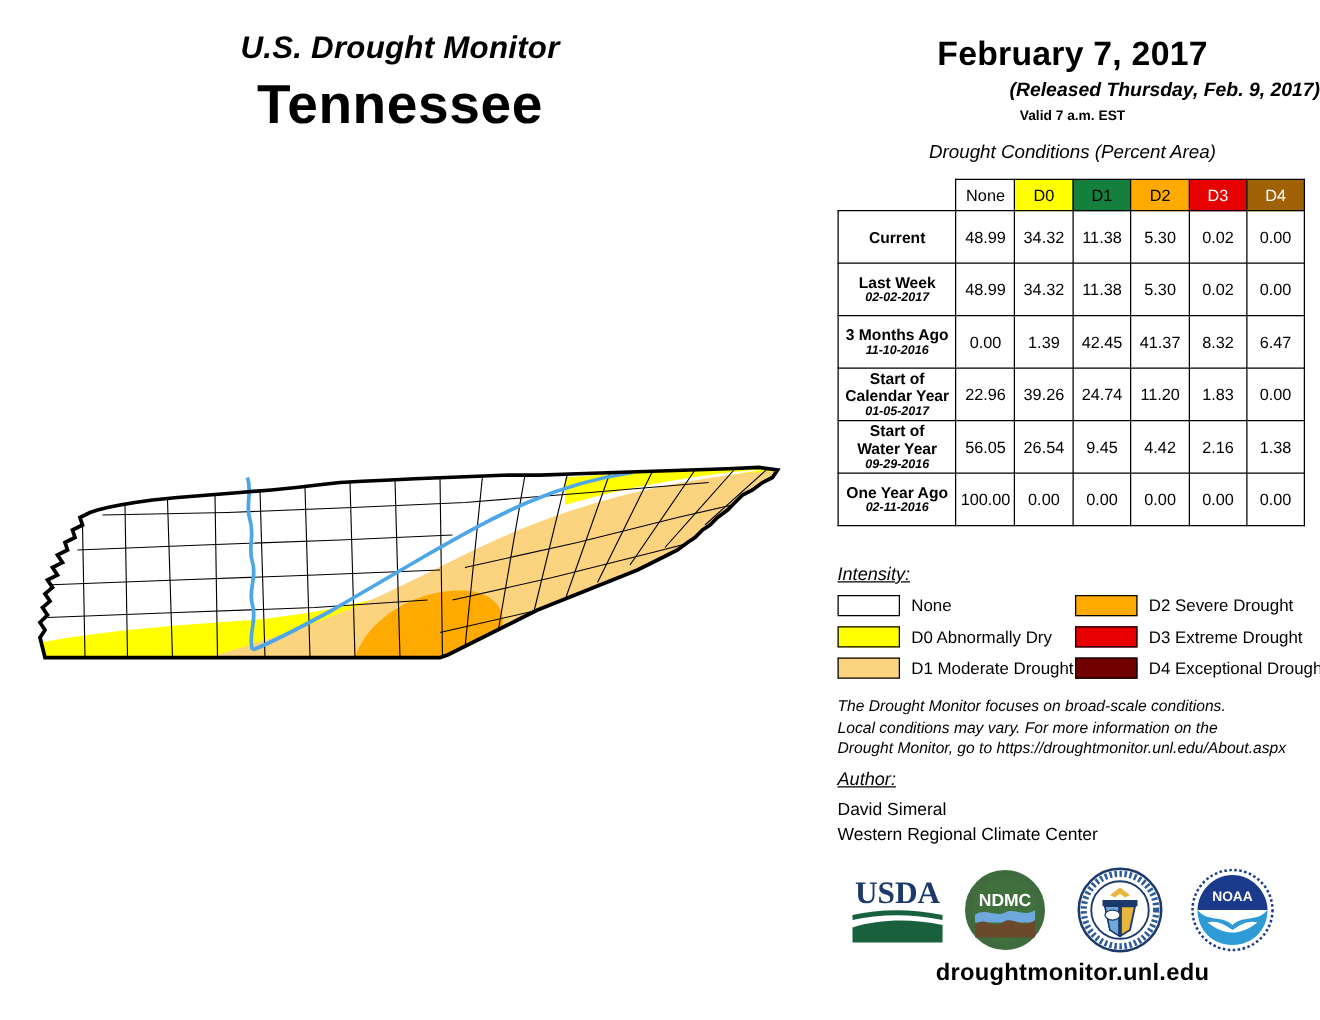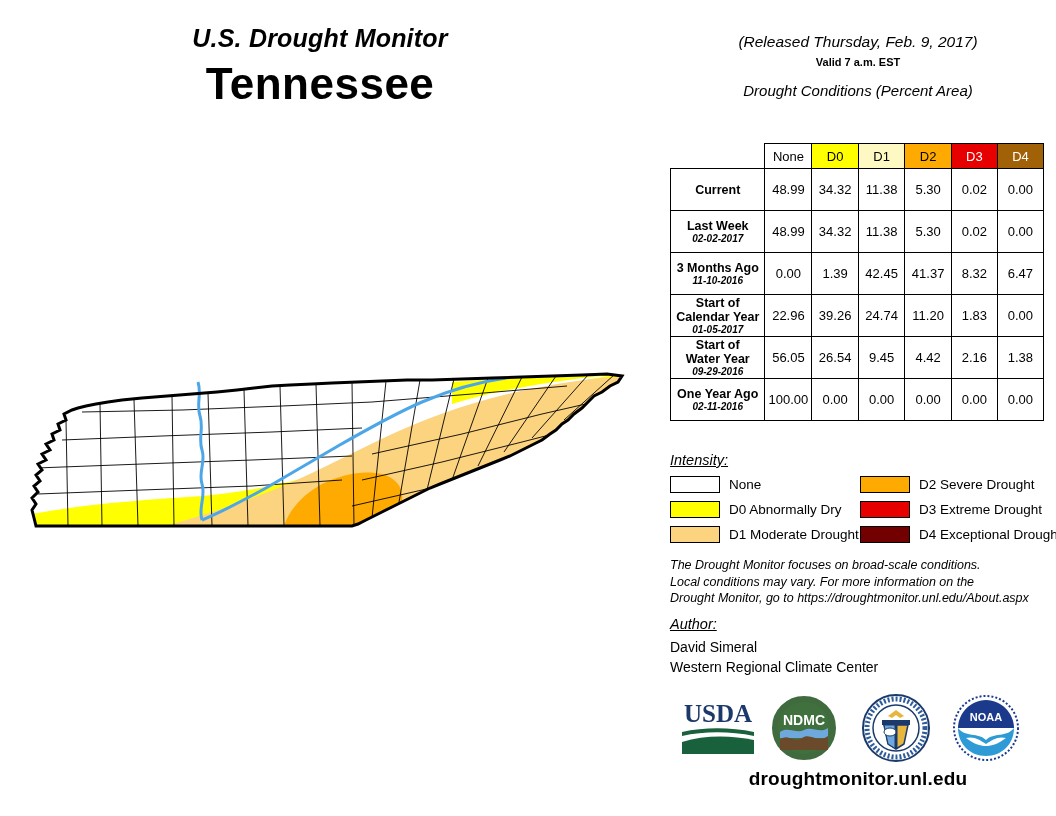--- a/index.html
+++ b/index.html
@@ -12,33 +12,33 @@
   #dm-title{font-size:25px;font-weight:bold;font-style:italic;letter-spacing:.2px;}
   #state-title{font-size:44px;font-weight:bold;margin-top:6px;letter-spacing:.5px;}
 
   #map-wrap{position:absolute;left:22px;top:368px;width:620px;height:180px;}
   #map-wrap svg{display:block;width:620px;height:180px;}
 
   
   #right-panel{position:absolute;left:660px;top:0;width:396px;height:816px;}
   #date-block{text-align:center;padding-top:28px;}
   #rp-date{font-size:27px;font-weight:bold;letter-spacing:.2px;}
-  #rp-released{font-size:15.5px;font-weight:normal;font-style:italic;margin-top:5px;}
+  #rp-released{font-size:15.5px;font-weight:bold;font-style:italic;margin-top:5px;text-align:right;}
   #rp-valid{font-size:11px;font-weight:bold;margin-top:5px;}
   #tbl-caption{font-size:15px;font-style:italic;text-align:center;margin-top:14px;}
 
   
   #cond-table{position:absolute;left:10px;top:143px;width:374px;
               border-collapse:collapse;font-size:12.5px;}
   #cond-table td,#cond-table th{border:1px solid #000;padding:0;text-align:center;}
   .hdr-blank{border:none !important;background:#fff;width:96px;}
   .hdr-cell{height:24px;font-size:13px;font-weight:normal;width:46.3px;}
   .h-none{background:#fff;color:#000;}
   .h-d0{background:#FFFF00;color:#000;}
-  .h-d1{background:#fef9c3;color:#000;}
+  .h-d1{background:#15803d;color:#000;}
   .h-d2{background:#FFAA00;color:#000;margin-left:28px;}
   .h-d3{background:#E60000;color:#fff;}
   .h-d4{background:#a16207;color:#fff;margin-top:12px;}
   .rowlab{width:96px;text-align:center;padding:4px 2px;line-height:1.12;}
   .rowlab .rl-main{font-size:12.5px;font-weight:bold;}
   .rowlab .rl-date{font-size:10px;font-style:italic;font-weight:bold;}
   .val{height:41px;font-size:13px;}
 
   
   #intensity-head{position:absolute;left:10px;top:452px;font-size:14.5px;
@@ -147,20 +147,21 @@
                L384,132 L376,136 L368,140 L360,144 L352,148 L344,152 L336,156
                L330,158 L322,158 L300,158 L270,158 L240,158 L210,158 L180,158
                L150,158 L120,158 L90,158 L60,158 L30,158 L14,158 Z" fill="none" stroke="#000" stroke-width="3"></path>
     </svg>
   </div>
 </div>
 
 <div id="right-panel">
 
   <div id="date-block">
+    <div id="rp-date">February 7, 2017</div>
     <div id="rp-released">(Released Thursday, Feb. 9, 2017)</div>
     <div id="rp-valid">Valid 7 a.m. EST</div>
     <div id="tbl-caption">Drought Conditions (Percent Area)</div>
   </div>
 
   <table id="cond-table">
     <thead>
       <tr>
         <th class="hdr-blank"></th>
         <th class="hdr-cell h-none">None</th>

